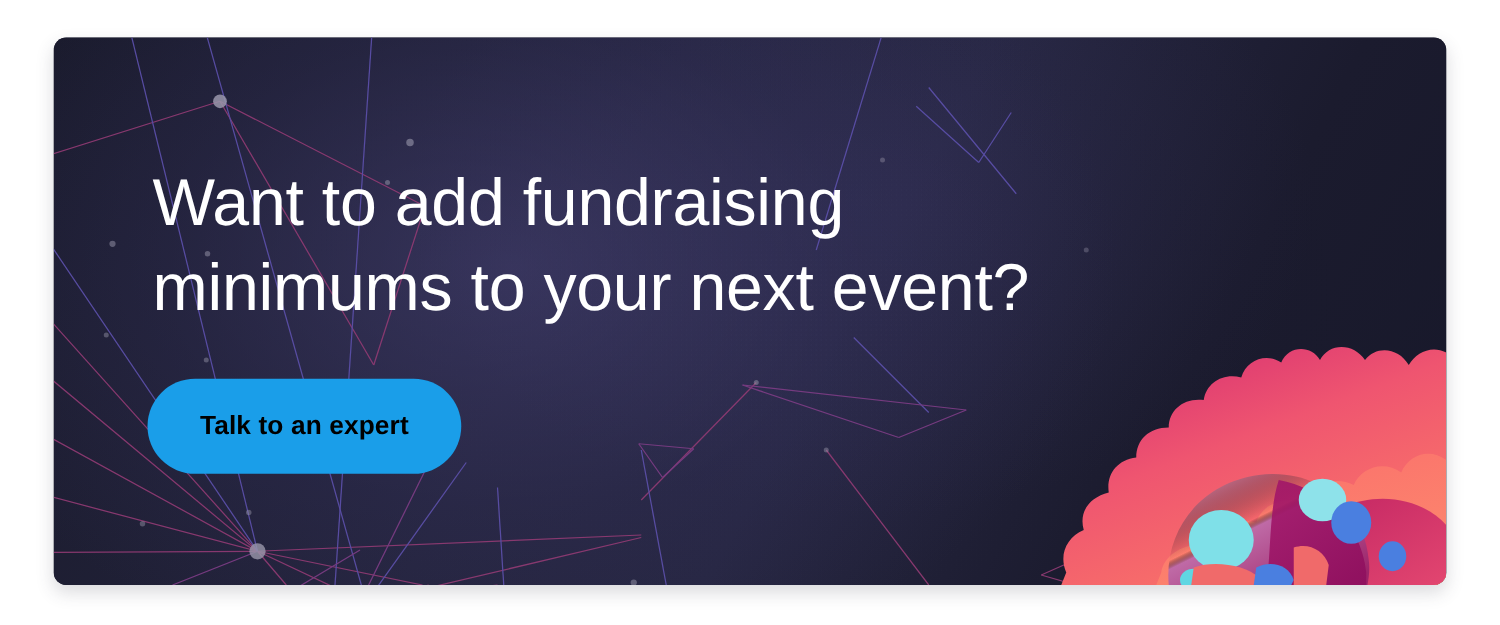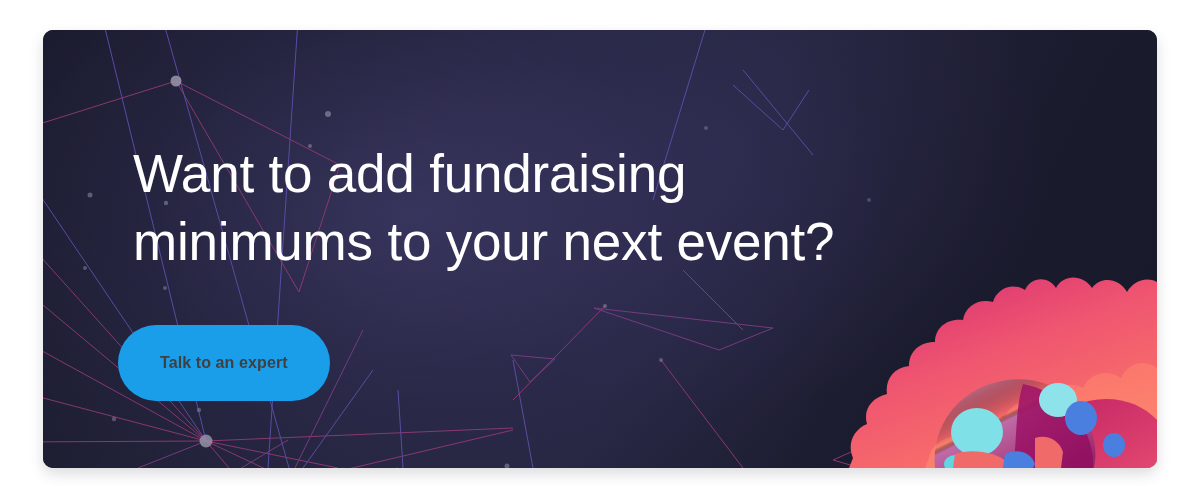--- a/index.html
+++ b/index.html
@@ -56,42 +56,42 @@
   
   #cta-content {
     position: absolute;
     left: 75px;
     top: 95px;
     width: 800px;
     z-index: 6;
   }
 
   #cta-heading {
-    margin: 15px;
+    margin: 4px;
     color: #ffffff;
     font-size: 53px;
     font-weight: 300;
     line-height: 68px;
     letter-spacing: -0.2px;
     white-space: pre-line;
   }
 
   #cta-button {
     display: inline-flex;
     align-items: center;
     justify-content: center;
     margin-top: 34px;
     height: 76px;
     padding: 0 42px;
     border: none;
     border-radius: 38px;
     background: #1a9ee9;
-    color: #404040;
+    color: #000000;
     font-family: "Liberation Sans", sans-serif;
-    font-size: 16px;
+    font-size: 21px;
     font-weight: bold;
     letter-spacing: 0.1px;
     cursor: pointer;
   }
 
   #blob-art {
     position: absolute;
     right: 0;
     bottom: 0;
     width: 330px;

